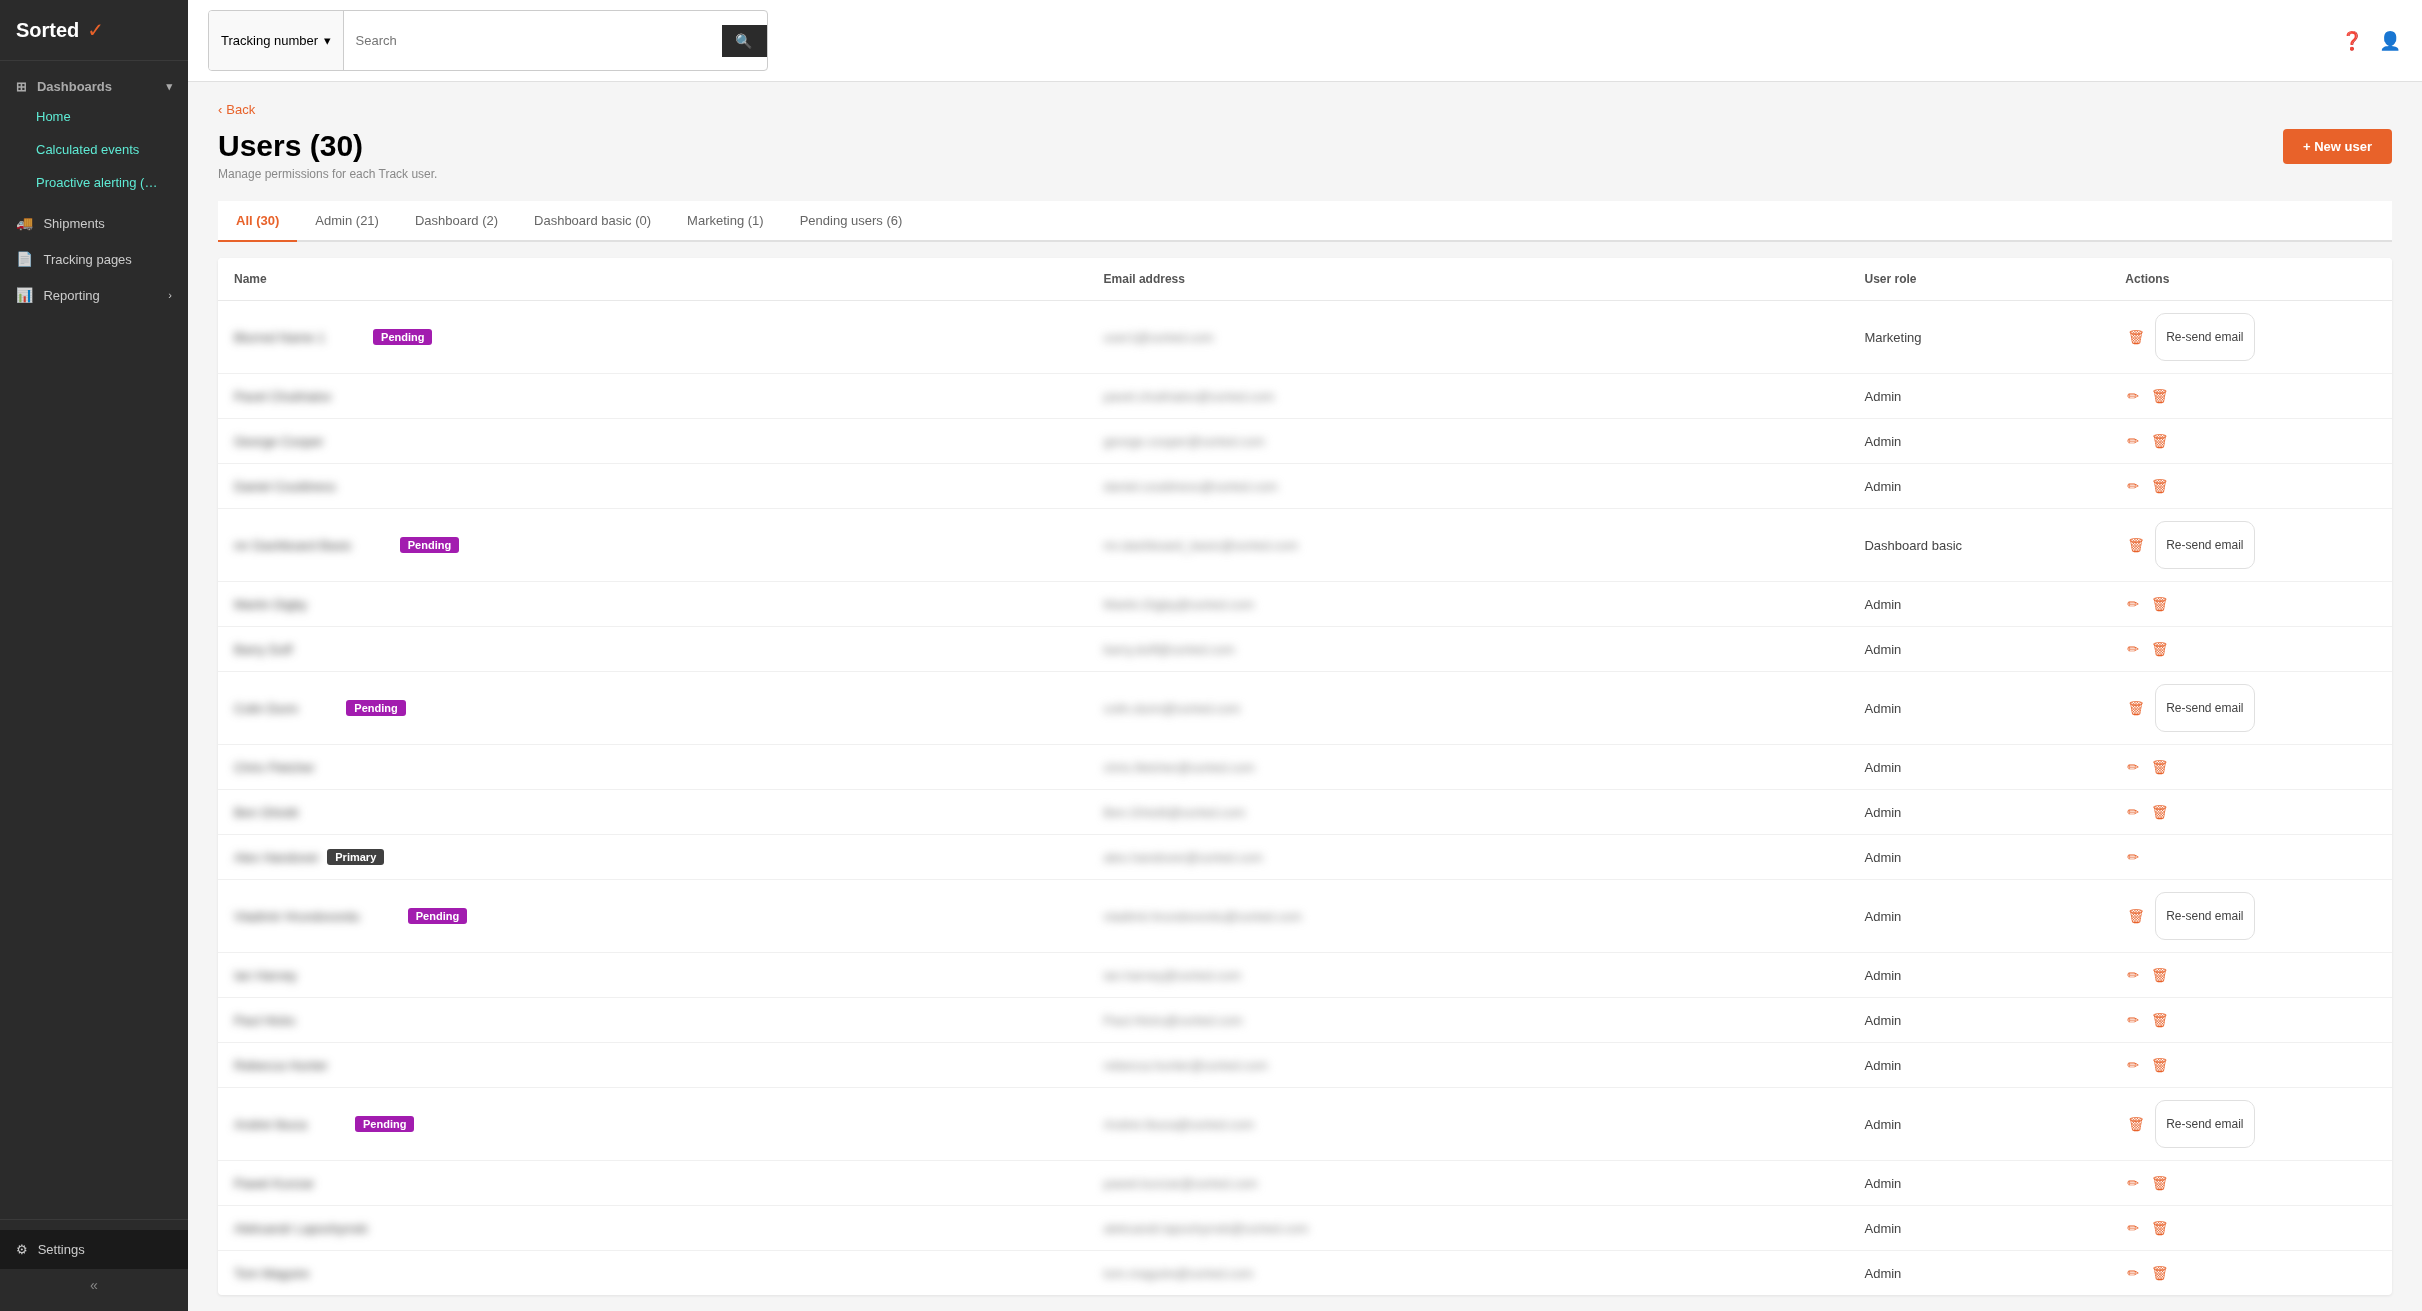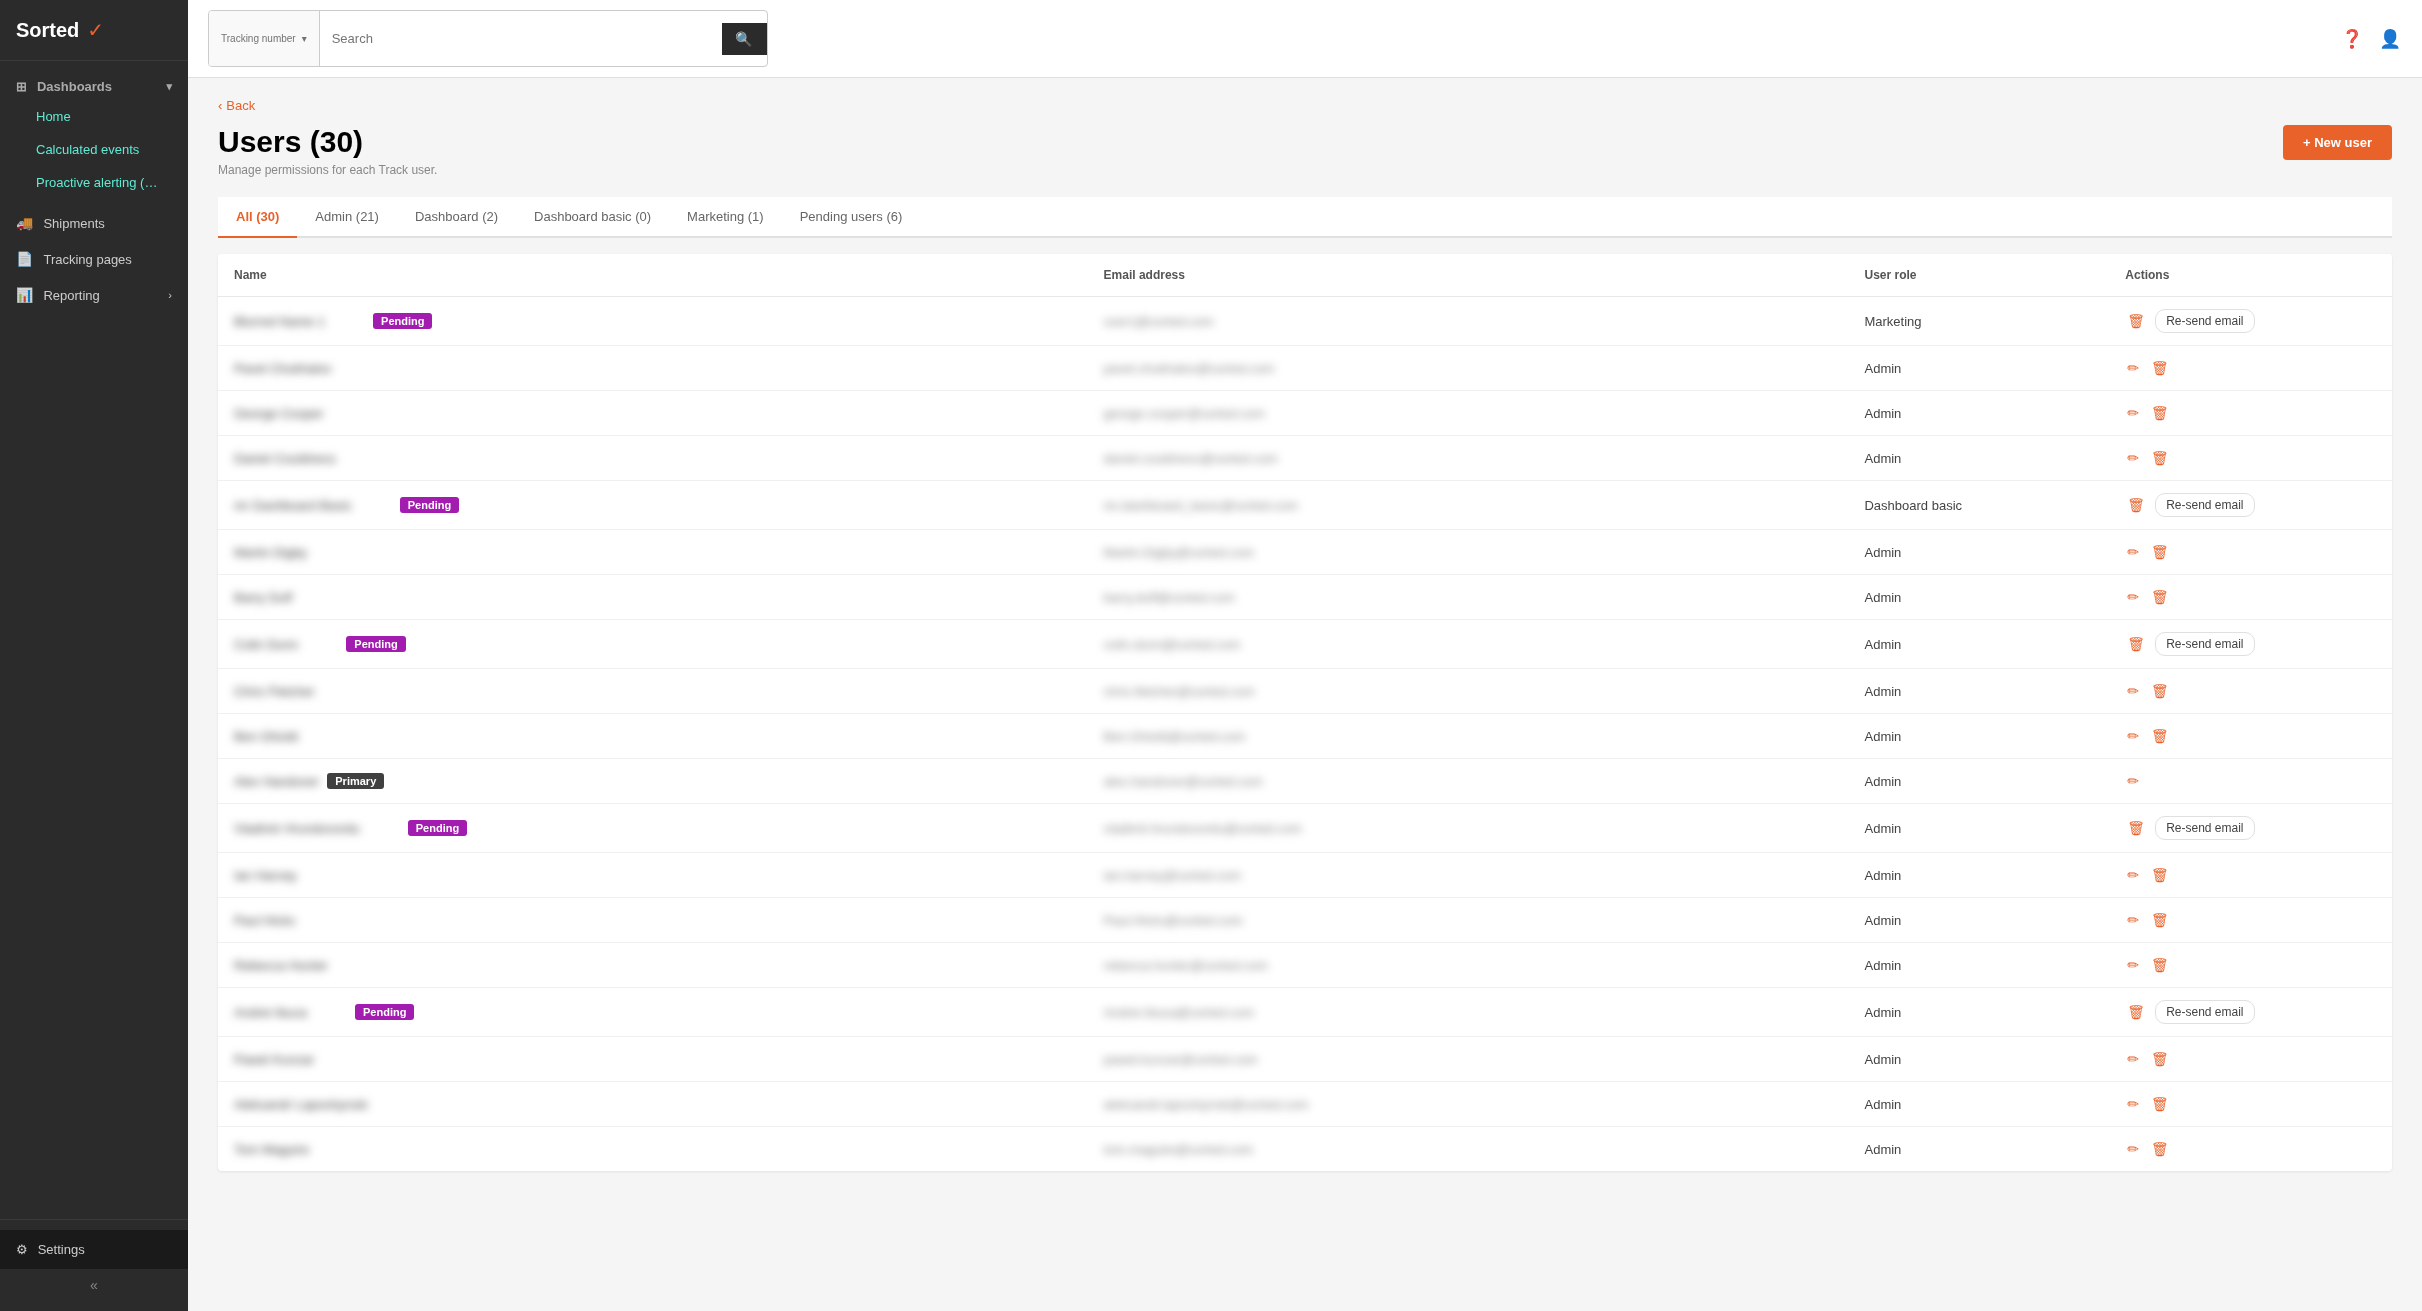--- a/index.html
+++ b/index.html
@@ -111,22 +111,22 @@
       overflow: hidden;
       flex: 0 0 560px;
     }
     .search-dropdown {
       display: flex;
       align-items: center;
       gap: 6px;
       padding: 22px 12px;
       background: #f9f9f9;
       border-right: 1px solid #ccc;
-      font-size: 10px;
-      color: #737373;
+      font-size: 13px;
+      color: #000000;
       cursor: pointer;
       white-space: nowrap;
     }
     .search-input {
       border: none;
       outline: none;
       padding: 8px 12px;
       font-size: 13px;
       flex: 1;
       background: #fff;
@@ -293,21 +293,21 @@
     }
     .action-icon-delete {
       color: #e8622a;
       cursor: pointer;
       font-size: 14px;
       padding: 2px;
     }
     .resend-btn {
       background: #fff;
       border: 1px solid #e0e0e0;
-      padding: 4px 10px;
+      padding: 16px 10px;
       border-radius: 10px;
       font-size: 12px;
       color: #444;
       cursor: pointer;
       white-space: nowrap;
     }
 
     .col-name { width: 40%; }
     .col-email { width: 35%; }
     .col-role { width: 12%; }

